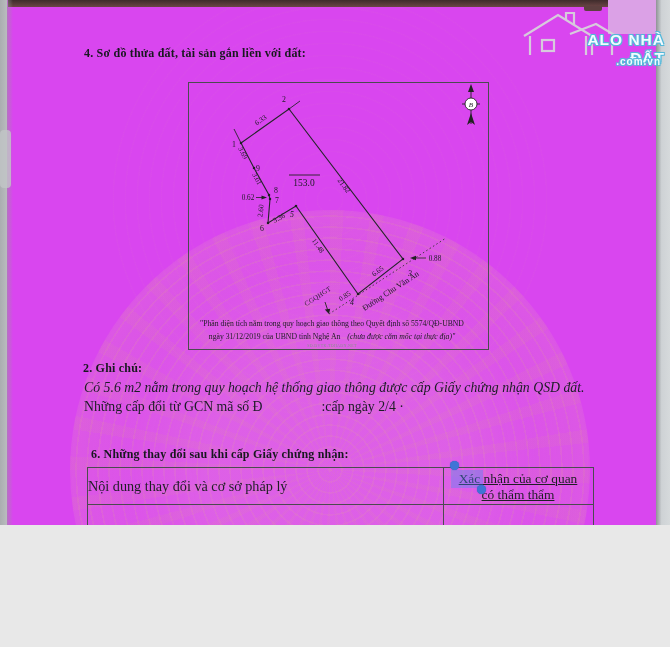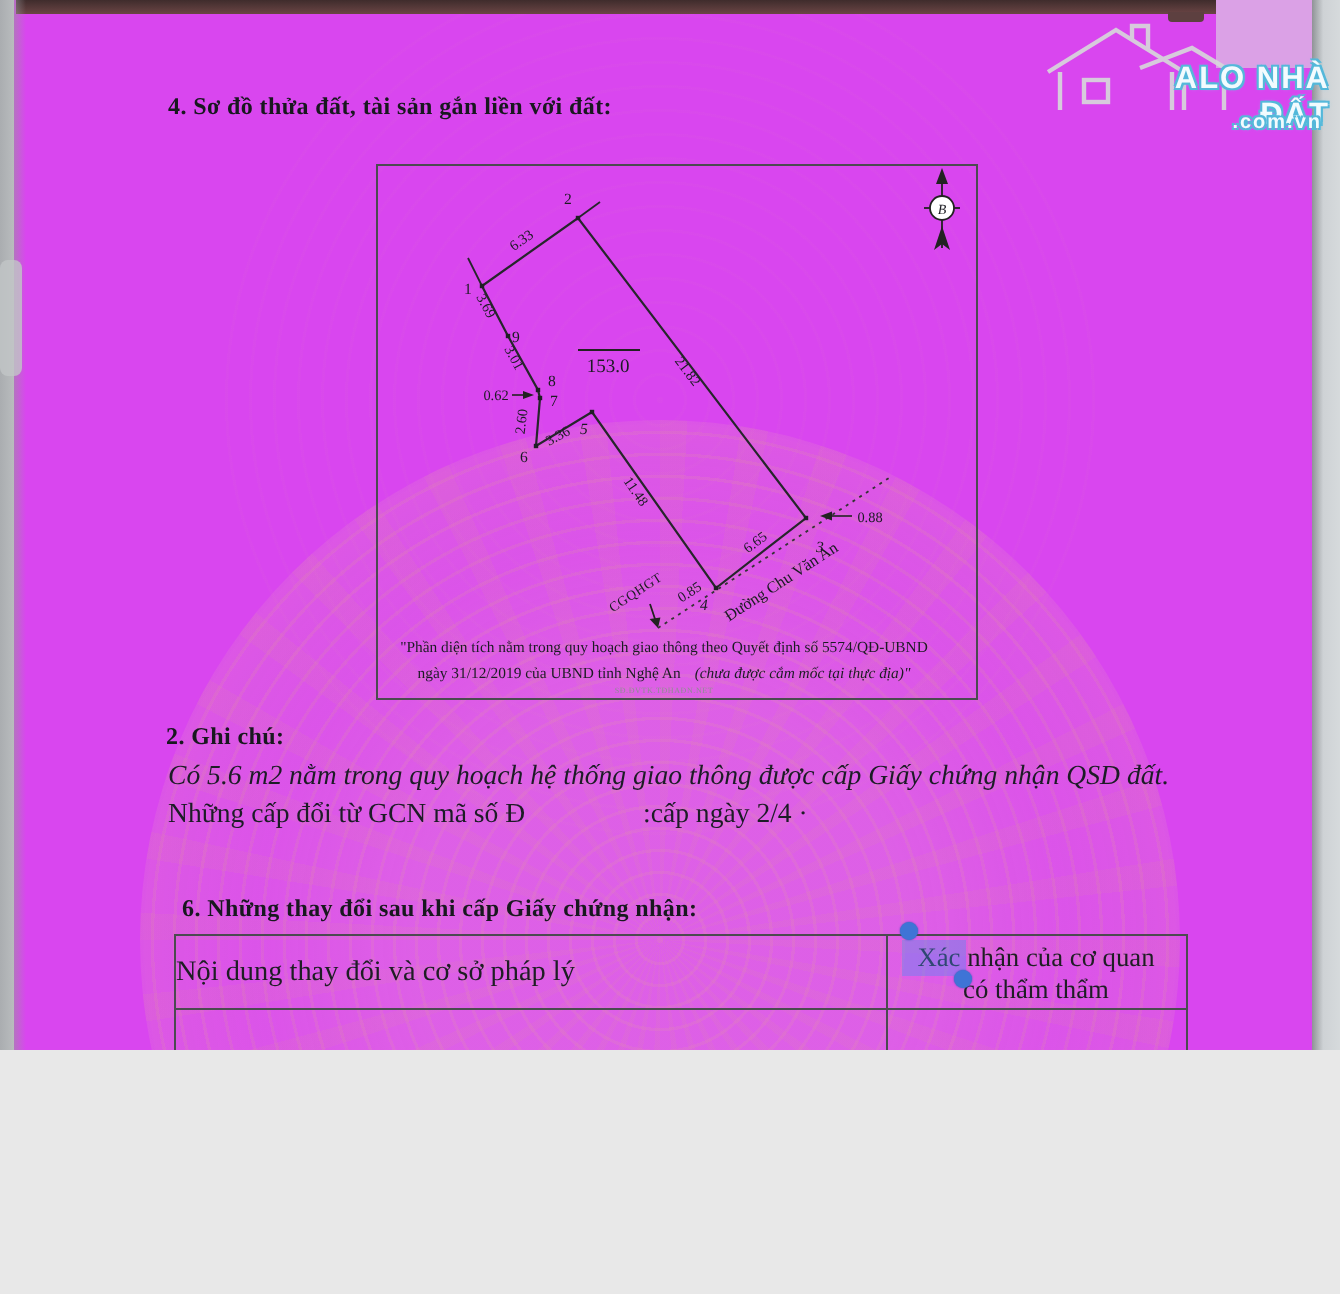--- a/index.html
+++ b/index.html
@@ -46,21 +46,21 @@
     color:#f2fbfe;letter-spacing:1px;
     text-shadow:-1px -1px 0 #54b8da, 1px -1px 0 #54b8da, -1px 1px 0 #54b8da, 1px 1px 0 #54b8da, 0 0 2px #7fcde6;}
   .logo-line1{left:553px;top:31px;width:112px;font-size:15.5px;}
   .logo-line2{left:553px;top:56px;width:108px;font-size:10px;}
 
   
   .changes-table{left:87px;top:467px;width:505px;height:190px;border:1px solid #4b4b50;}
   .tbl-divider{left:355px;top:0;width:1px;height:190px;background:#4b4b50;}
   .tbl-header-line{left:0;top:36px;width:505px;height:1px;background:#4b4b50;}
   .tbl-col1{left:0;top:0;width:355px;height:36px;line-height:36px;text-align:left;font-size:14.2px;}
-  .tbl-col2{left:356px;top:3px;width:148px;text-align:center;font-size:13.4px;line-height:16.2px;}
+  .tbl-col2{left:356px;top:3px;width:148px;text-align:center;font-size:13.4px;line-height:16.2px;text-decoration:underline;}
 
   
   .sel-rect{left:451px;top:470px;width:32px;height:18px;background:rgba(77,140,245,0.38);}
   .sel-handle{width:9px;height:9px;border-radius:50%;background:#3f74d6;box-shadow:0 0 1px #2a56b0;}
   .sel-handle.h1{left:450px;top:461px;}
   .sel-handle.h2{left:477px;top:485px;}
 </style>
 </head>
 <body>
 

